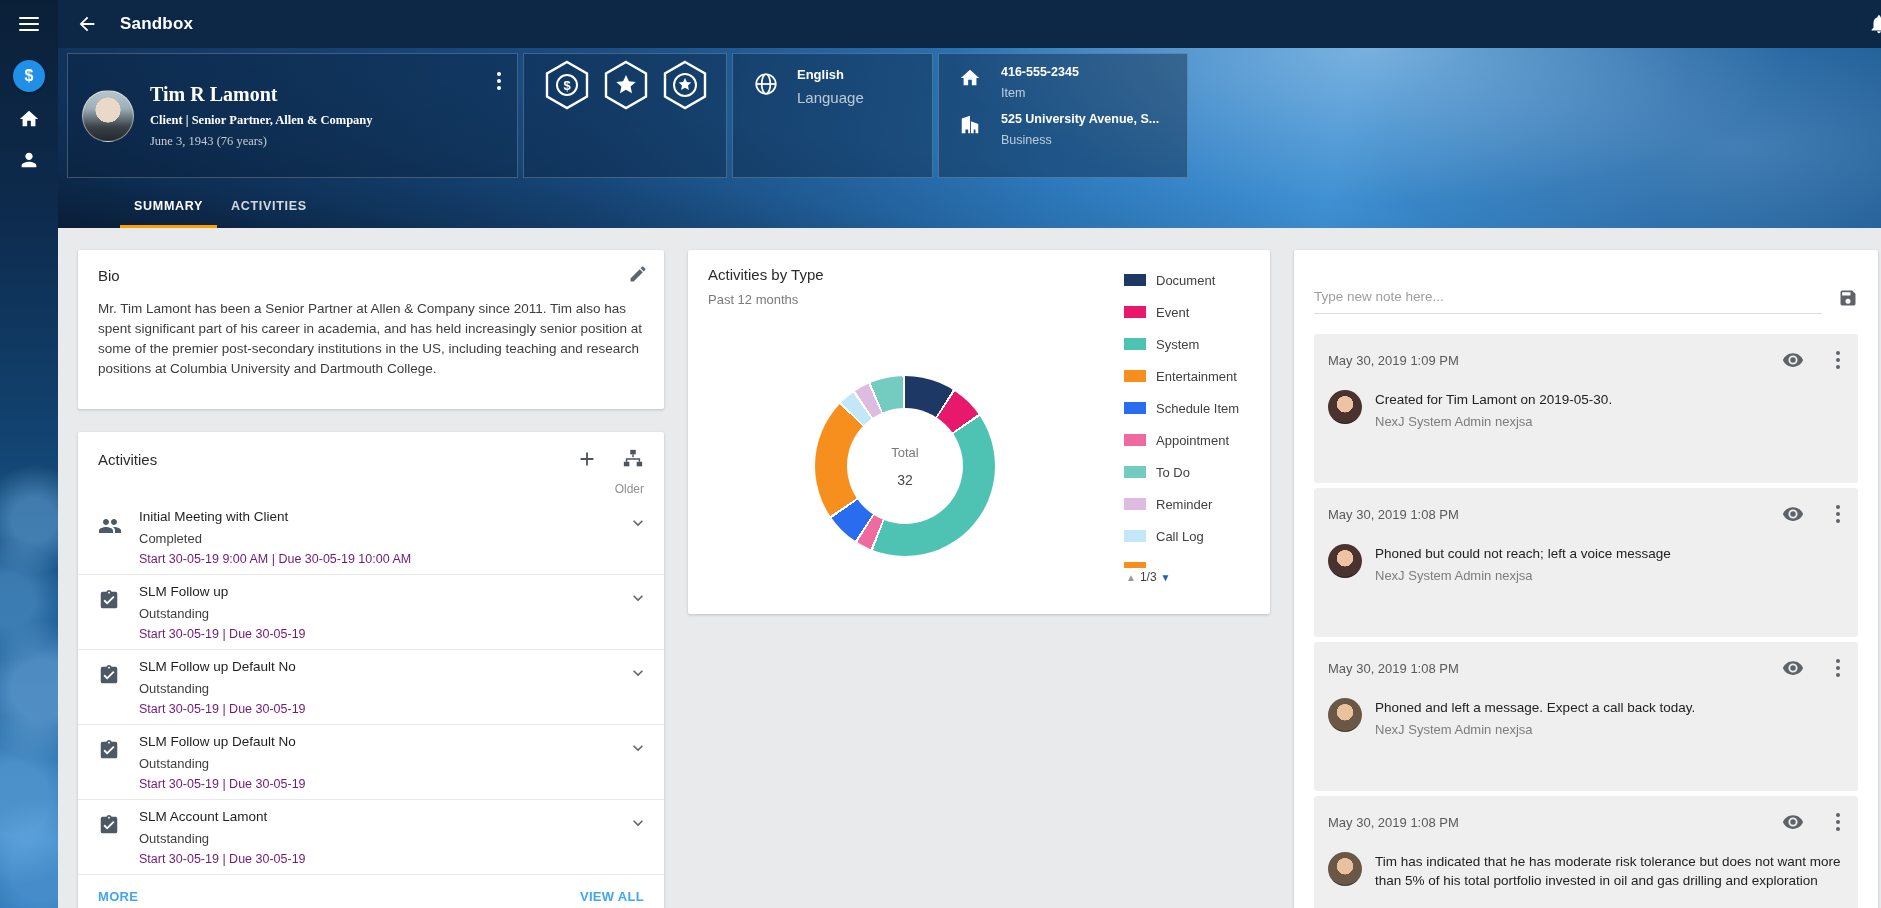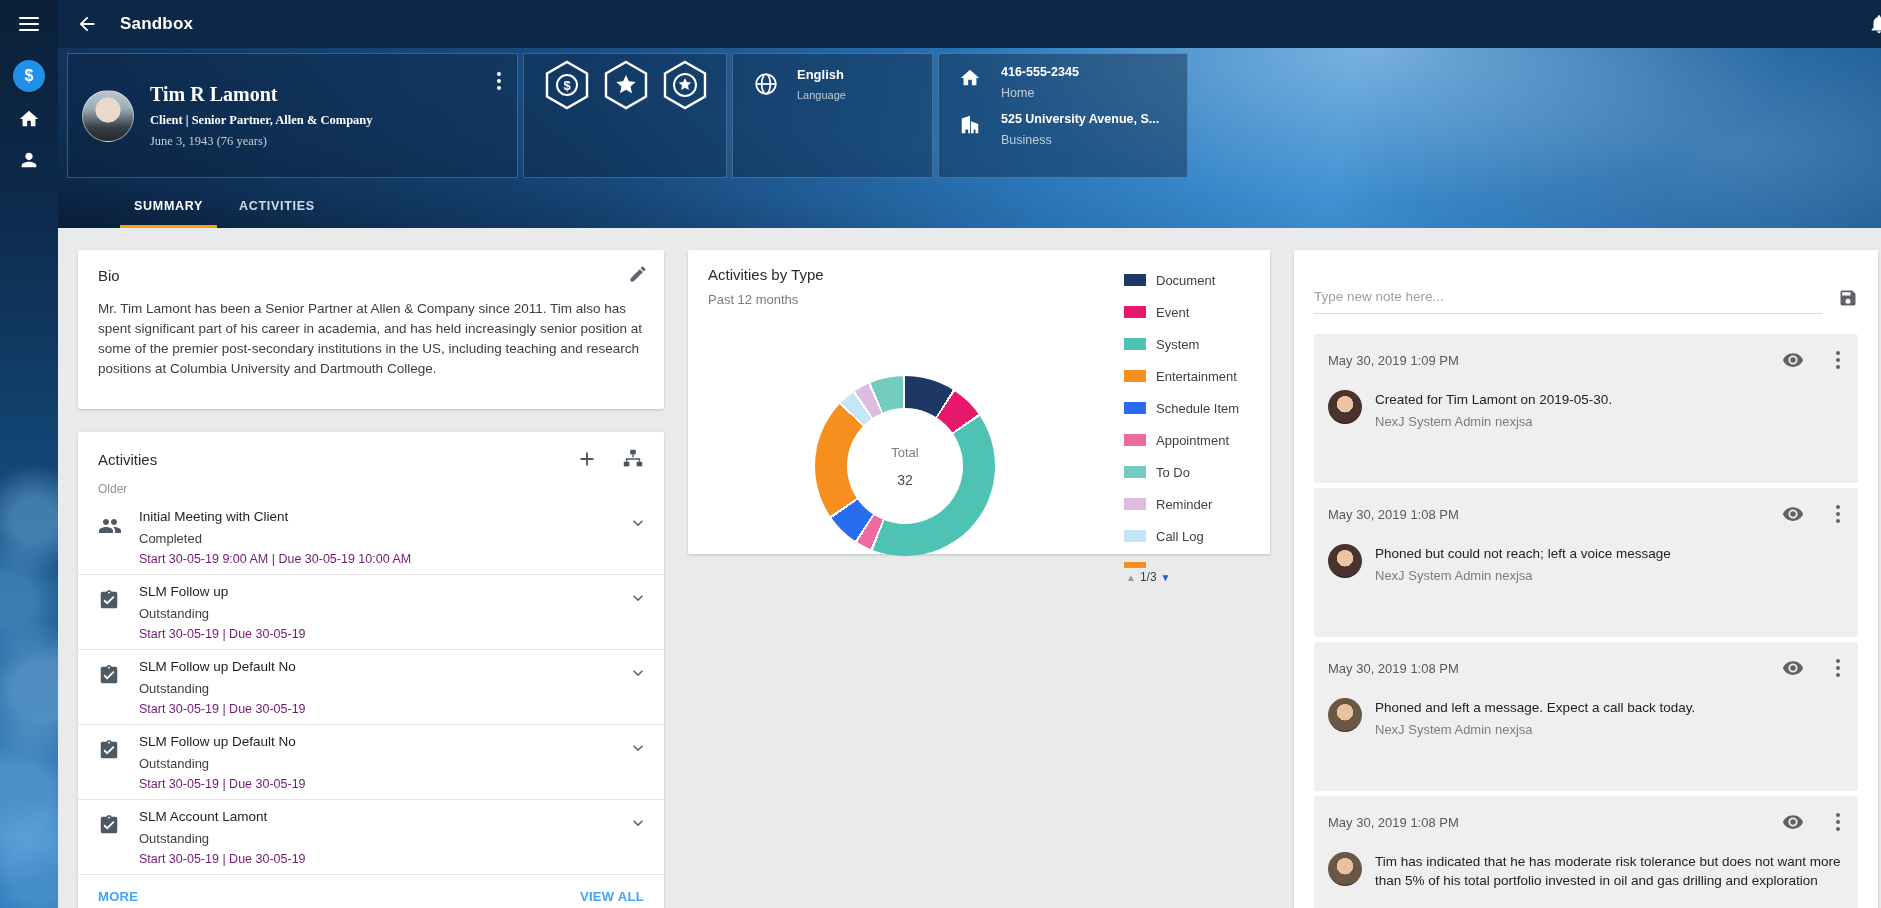--- a/index.html
+++ b/index.html
@@ -61,26 +61,26 @@
   .pinfo{margin-left:16px;font-family:Liberation Serif, serif;}
   .pname{font-size:20px;font-weight:bold;}
   .psub{font-size:12.5px;font-weight:bold;margin-top:7px;}
   .pbirth{font-size:12.5px;color:rgba(255,255,255,.75);margin-top:6px;}
   .kebab{display:flex;flex-direction:column;gap:3px;background:none;border:0;padding:4px;cursor:pointer;}
   .kebab i{width:4px;height:4px;border-radius:50%;background:#fff;display:block;}
   .profile-card .kebab{position:absolute;top:14px;right:12px;}
   .badges-card{left:465px;width:204px;display:flex;gap:13px;padding:6px 0 0 20px;}
   .lang-card{left:674px;width:201px;display:flex;gap:18px;padding:13px 0 0 20px;}
   .lang-value{font-size:13px;font-weight:bold;}
-  .lang-label{font-size:11px;color:rgba(255,255,255,.7);margin-top:7px;}
+  .lang-label{font-size:15px;color:rgba(255,255,255,.7);margin-top:7px;}
   .contact-card{left:880px;width:250px;padding:11px 0 0 20px;font-size:12.5px;}
   .c-row{display:flex;gap:20px;margin-bottom:12px;}
   .c-val{font-weight:bold;white-space:nowrap;}
   .c-lab{color:rgba(255,255,255,.7);margin-top:7px;}
-  .tabs{position:absolute;left:62px;bottom:0;display:flex;gap:8px;}
+  .tabs{position:absolute;left:62px;bottom:0;display:flex;}
   .tab{padding:10px 14px 12px;font-size:12.5px;letter-spacing:.7px;font-weight:bold;
        color:rgba(255,255,255,.82);border-bottom:3px solid transparent;cursor:pointer;}
   .tab.active{color:#fff;border-bottom-color:var(--accent);}
   
   .main{position:absolute;left:58px;right:0;top:228px;bottom:0;background:#e8eaec;overflow:hidden;z-index:2;}
   .col{position:absolute;top:22px;}
   .col1{left:20px;width:586px;}
   .col2{left:630px;width:582px;}
   .col3{left:1236px;width:584px;}
   .card{background:#fff;border-radius:2px;box-shadow:0 1px 3px rgba(0,0,0,.18);}
@@ -88,32 +88,32 @@
   .icon-btn{background:none;border:0;padding:0;cursor:pointer;display:flex;align-items:center;}
   
   .bio-card{height:159px;padding:17px 20px;position:relative;margin-bottom:23px;}
   .edit-btn{position:absolute;top:14px;right:16px;}
   .bio-text{margin-top:15px;font-size:13.5px;line-height:20px;color:#3d3d3d;}
   
   .activities-card{height:494px;padding:16px 0 0;position:relative;}
   .ac-head{display:flex;align-items:center;padding:0 20px;}
   .ac-head .card-title{flex:1;}
   .ac-head .icon-btn{margin-left:24px;}
-  .group-label{padding:12px 20px 4px;font-size:12px;color:#8f8f8f;}
+  .group-label{padding:12px 20px 4px;font-size:12px;color:#8f8f8f;text-align:right;}
   .act-row{display:flex;padding:9px 16px 8px 20px;border-bottom:1px solid #e8e8e8;cursor:pointer;}
   .act-icon-wrap{width:41px;padding-top:5px;flex:0 0 41px;}
   .act-body{flex:1;}
   .act-title{font-size:13.5px;color:#1f1f1f;}
   .act-status{font-size:13px;color:#3f3f3f;margin-top:7px;}
   .act-dates{font-size:12.5px;color:#701a75;margin-top:6px;}
   .act-chevron{padding-top:4px;}
   .ac-foot{display:flex;justify-content:space-between;padding:14px 20px;}
   .link-btn{font-size:13px;font-weight:bold;color:var(--link);letter-spacing:.3px;background:none;border:0;padding:0;cursor:pointer;}
   
-  .chart-card{height:304px;padding:16px 20px;position:relative;}
+  .chart-card{height:364px;padding:16px 20px;position:relative;}
   .chart-sub{font-size:13px;color:#7b7b7b;margin-top:9px;}
   .donut{position:absolute;left:127px;top:126px;width:180px;height:180px;border-radius:50%;background:#ddd;}
   .hole{position:absolute;left:159px;top:158px;width:116px;height:116px;border-radius:50%;background:#fff;
         display:flex;flex-direction:column;align-items:center;justify-content:center;}
   .hole .t1{font-size:13px;color:#7b7b7b;}
   .hole .t2{font-size:14px;color:#4a4a4a;margin-top:12px;}
   .legend{position:absolute;left:436px;top:14px;width:142px;height:304px;overflow:hidden;}
   .legend-item{display:flex;align-items:center;height:32px;gap:10px;}
   .swatch{width:22px;height:12px;flex:0 0 22px;}
   .legend-label{font-size:13px;color:#3f3f3f;white-space:nowrap;}
@@ -230,21 +230,21 @@
 
   <div class="hcard contact-card">
     <div class="c-row">
       <span style="margin-top:2px;">
         <svg viewBox="0 0 24 24" width="22" height="22">
             <path d="M10 20v-6h4v6h5v-8h3L12 3 2 12h3v8z" fill="#fff"></path>
           </svg>
       </span>
       <div>
         <div class="c-val">416-555-2345</div>
-        <div class="c-lab">Home</div>
+        <div class="c-lab">Item</div>
       </div>
     </div>
     <div class="c-row">
       <span style="margin-top:2px;">
         <svg viewBox="0 0 24 24" width="22" height="22">
             <path d="M3 21V5l9-3v19h-2v-4H7v4H3zm10 0V8l8 3v10h-3v-4h-2v4h-3z" fill="#fff"></path>
           </svg>
       </span>
       <div>
         <div class="c-val">525 University Avenue, S...</div>

